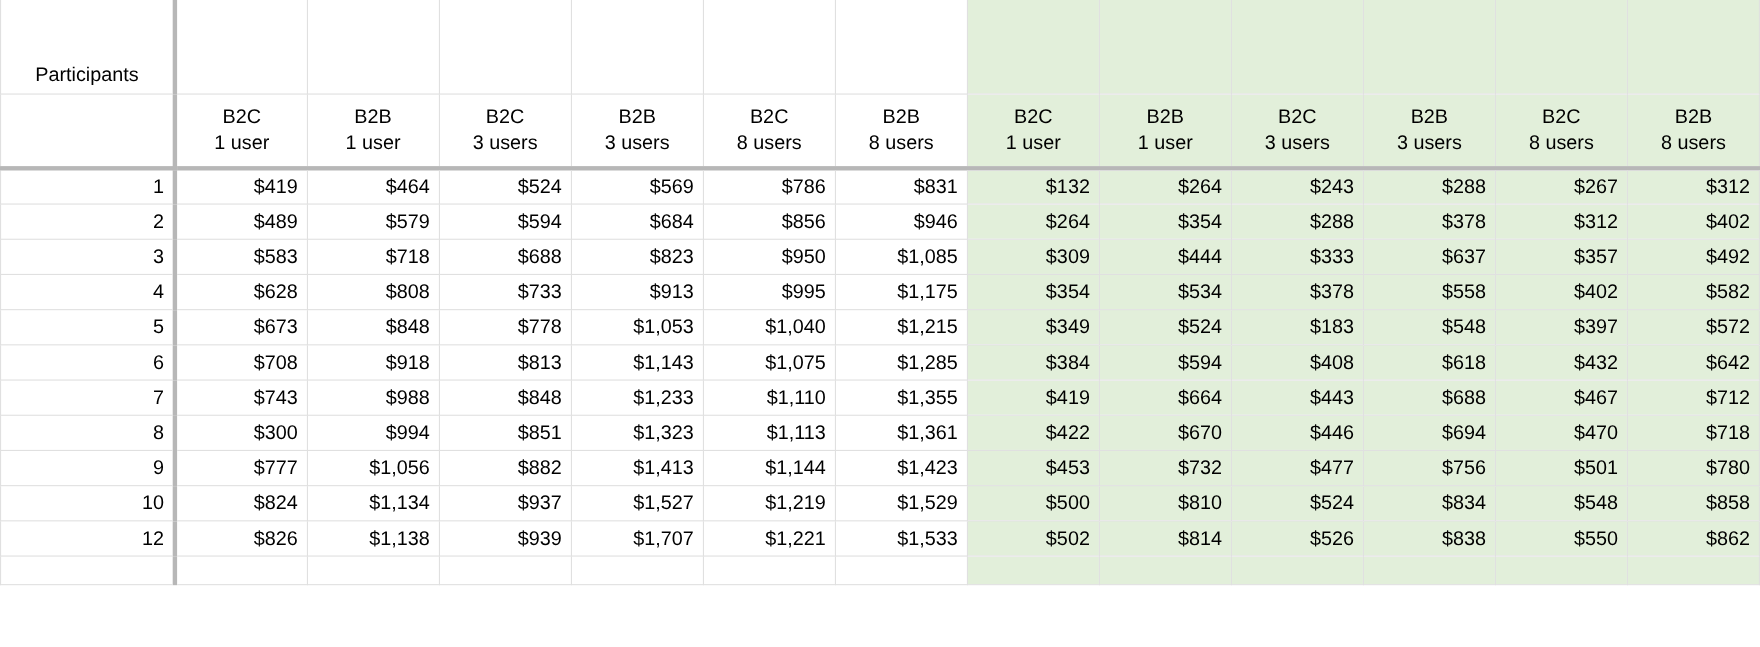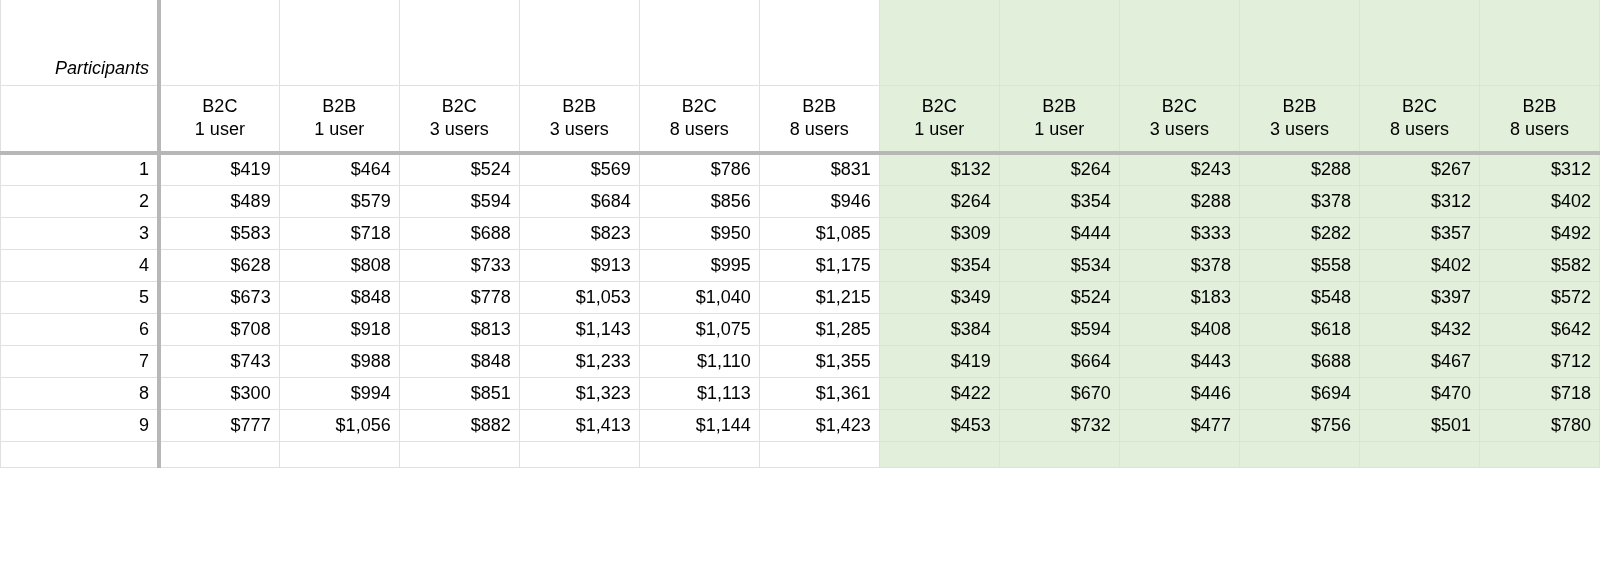--- a/index.html
+++ b/index.html
@@ -39,24 +39,23 @@
       width: 148px;
     }
     .col-data {
       width: 112px;
     }
     .top-blank-row td {
       height: 85px;
       border-top: none;
     }
     .top-blank-row td:first-child {
-      text-align: right;
+      text-align: center;
       vertical-align: bottom;
       padding-bottom: 6px;
-      font-style: italic;
     }
     .header-row td {
       height: 68px;
       text-align: center;
       vertical-align: middle;
       padding: 6px 4px;
       line-height: 1.3;
       margin-top: 20px;
     }
     .header-row td:first-child {
@@ -199,21 +198,21 @@
           <td class="vgutter">3</td>
           <td>$583</td>
           <td>$718</td>
           <td>$688</td>
           <td>$823</td>
           <td>$950</td>
           <td>$1,085</td>
           <td class="green">$309</td>
           <td class="green">$444</td>
           <td class="green">$333</td>
-          <td class="green">$282</td>
+          <td class="green">$637</td>
           <td class="green">$357</td>
           <td class="green">$492</td>
         </tr>
         <tr>
           <td class="vgutter">4</td>
           <td>$628</td>
           <td>$808</td>
           <td>$733</td>
           <td>$913</td>
           <td>$995</td>
@@ -293,20 +292,50 @@
           <td>$1,413</td>
           <td>$1,144</td>
           <td>$1,423</td>
           <td class="green">$453</td>
           <td class="green">$732</td>
           <td class="green">$477</td>
           <td class="green">$756</td>
           <td class="green">$501</td>
           <td class="green">$780</td>
         </tr>
+        <tr>
+          <td class="vgutter">10</td>
+          <td>$824</td>
+          <td>$1,134</td>
+          <td>$937</td>
+          <td>$1,527</td>
+          <td>$1,219</td>
+          <td>$1,529</td>
+          <td class="green">$500</td>
+          <td class="green">$810</td>
+          <td class="green">$524</td>
+          <td class="green">$834</td>
+          <td class="green">$548</td>
+          <td class="green">$858</td>
+        </tr>
+        <tr>
+          <td class="vgutter">12</td>
+          <td>$826</td>
+          <td>$1,138</td>
+          <td>$939</td>
+          <td>$1,707</td>
+          <td>$1,221</td>
+          <td>$1,533</td>
+          <td class="green">$502</td>
+          <td class="green">$814</td>
+          <td class="green">$526</td>
+          <td class="green">$838</td>
+          <td class="green">$550</td>
+          <td class="green">$862</td>
+        </tr>
         <tr class="partial-bottom">
           <td class="vgutter">&nbsp;</td>
           <td>&nbsp;</td>
           <td>&nbsp;</td>
           <td>&nbsp;</td>
           <td>&nbsp;</td>
           <td>&nbsp;</td>
           <td>&nbsp;</td>
           <td class="green">&nbsp;</td>
           <td class="green">&nbsp;</td>

